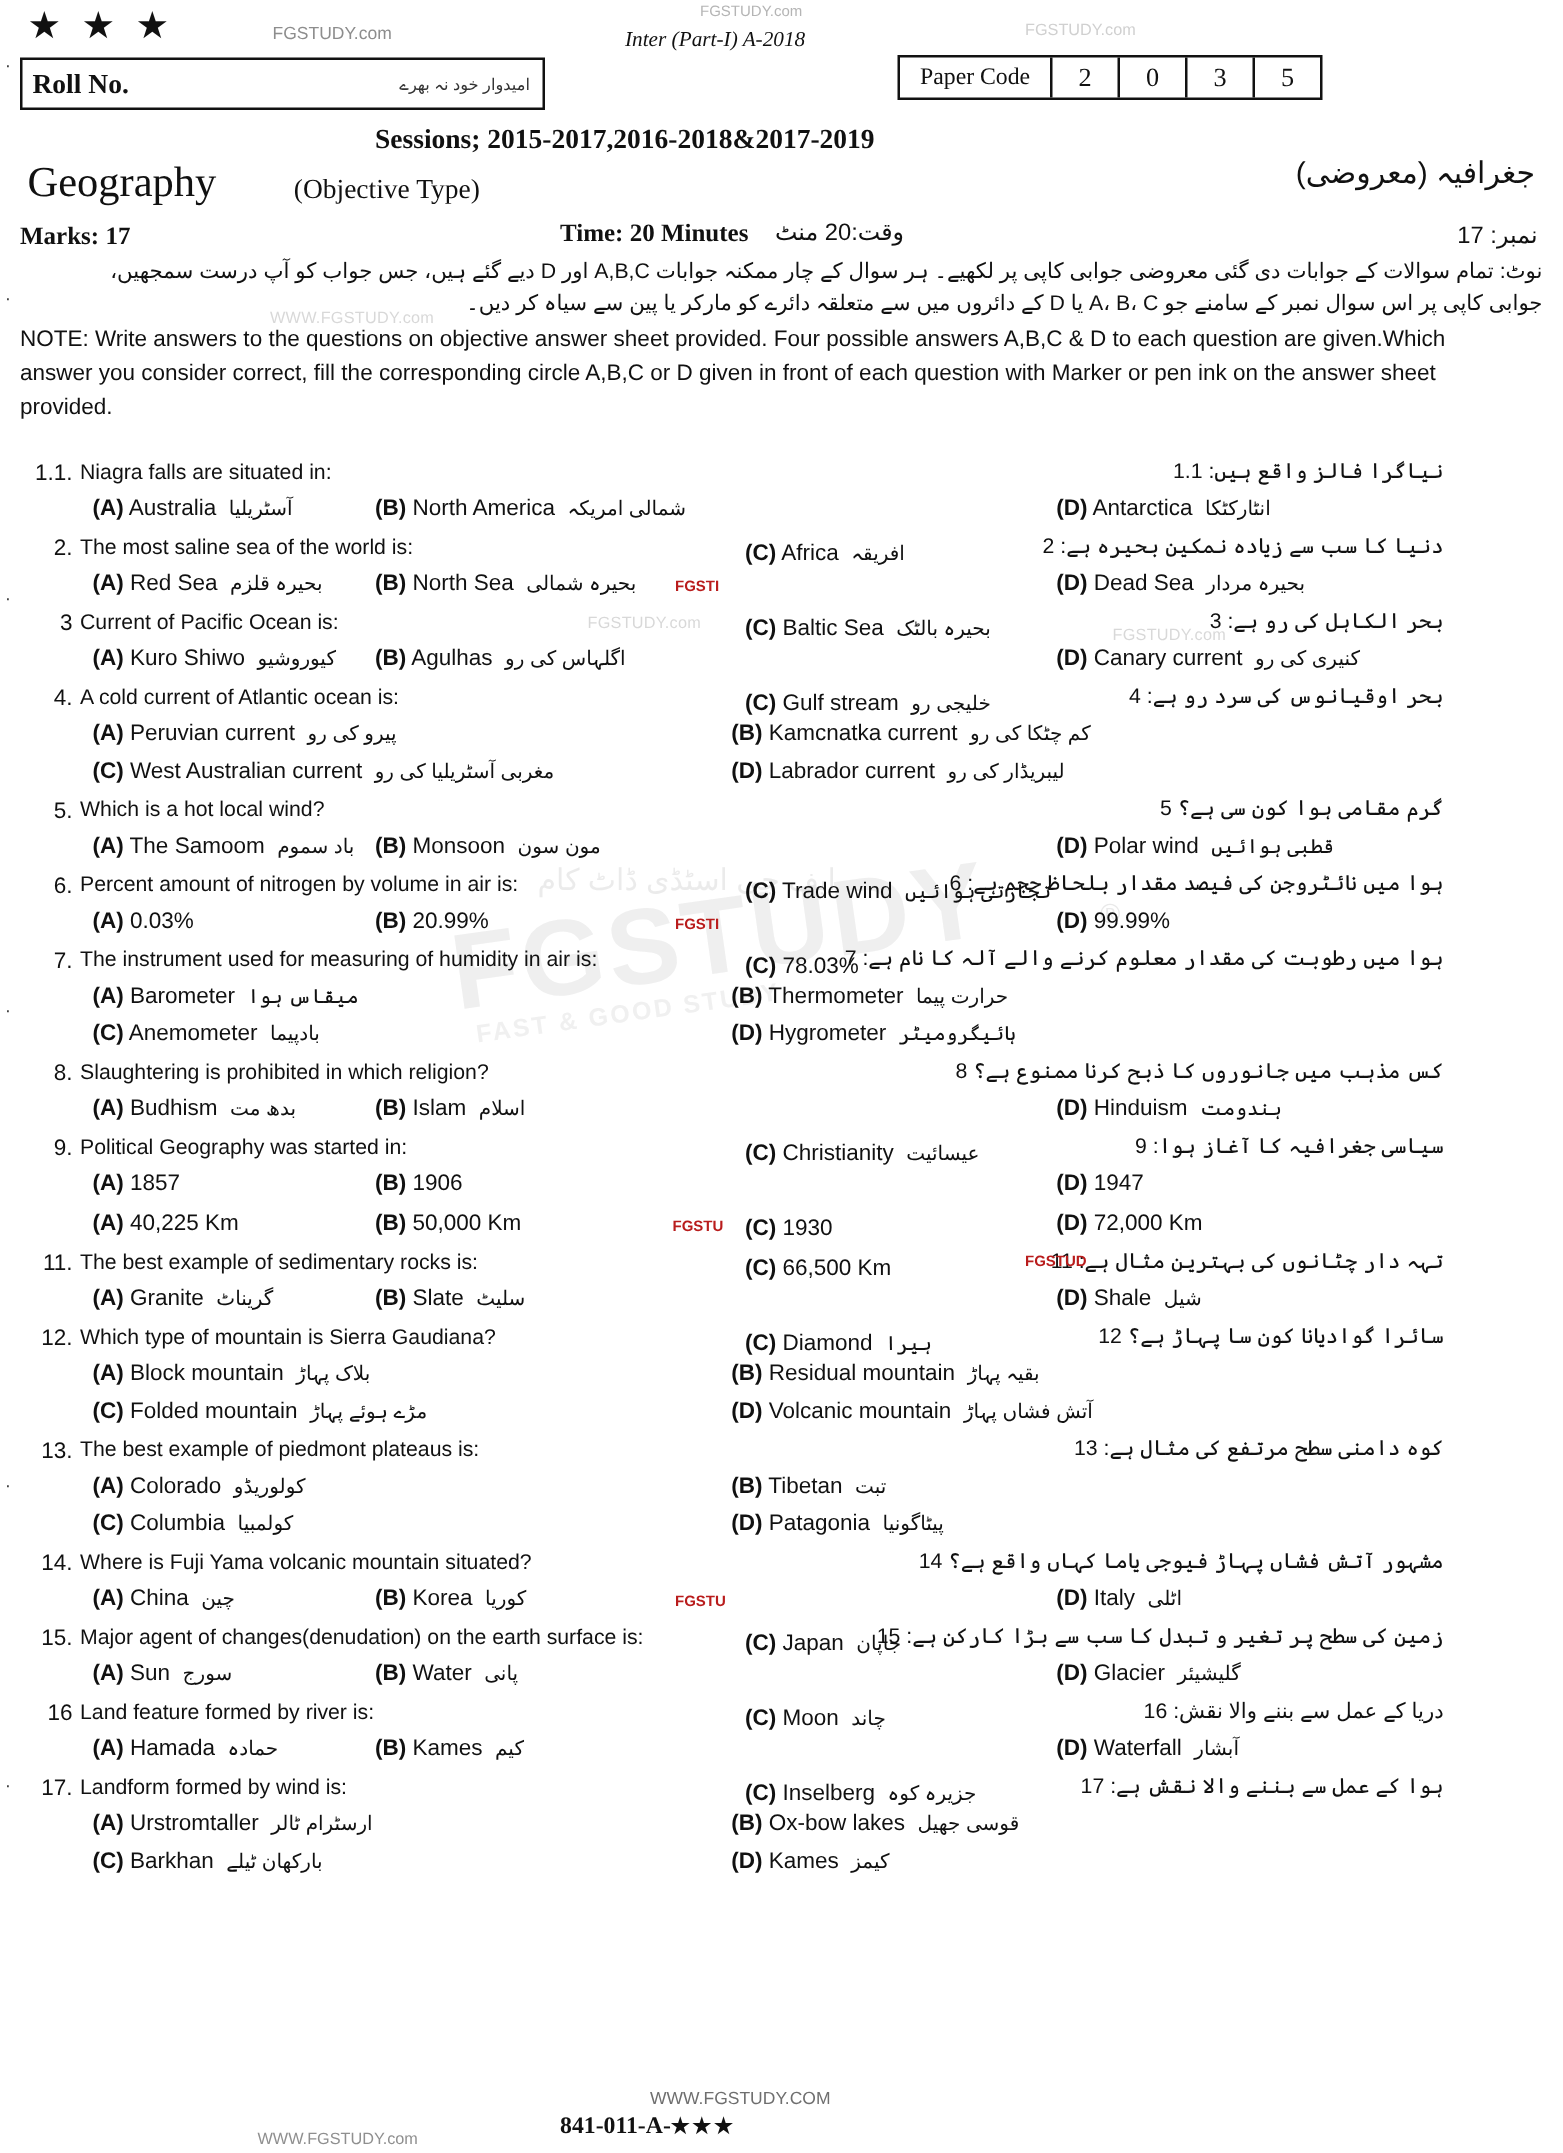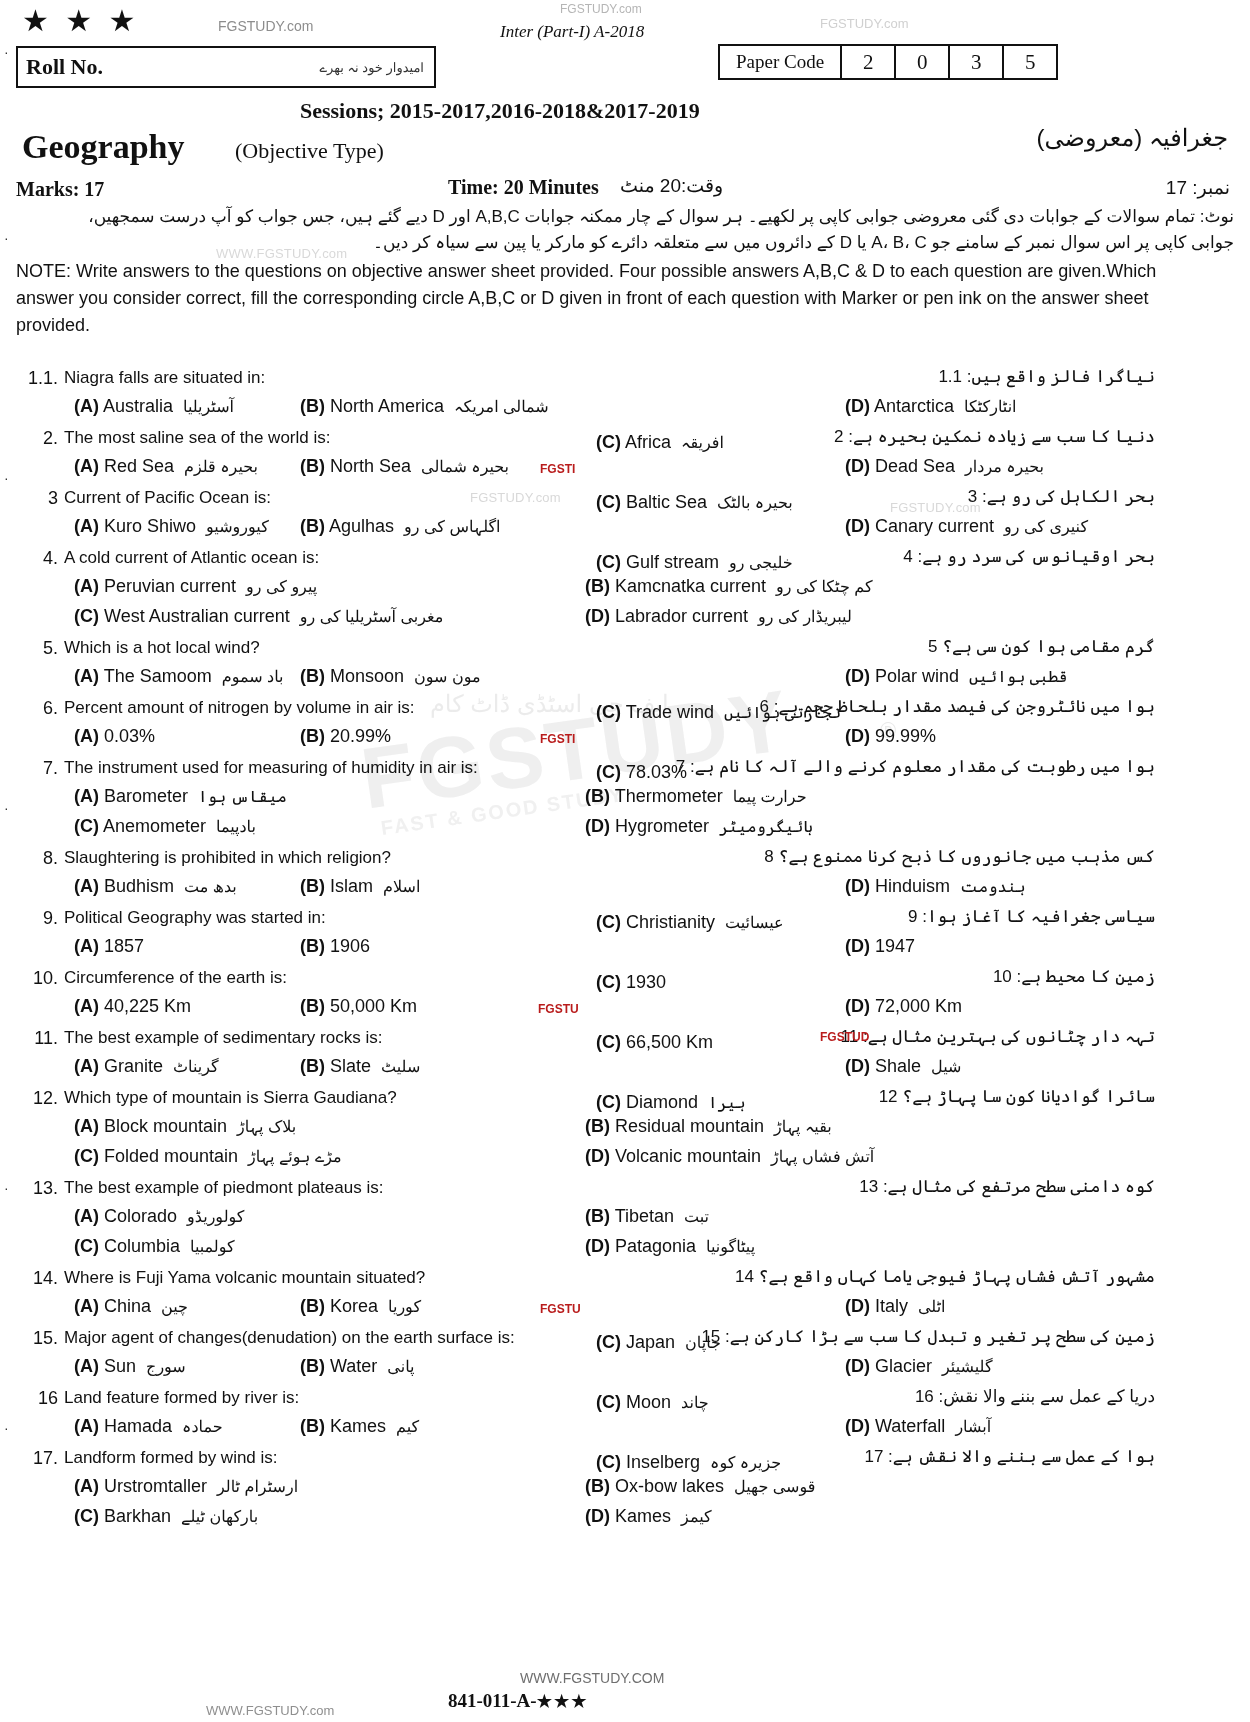--- a/index.html
+++ b/index.html
@@ -125,21 +125,20 @@
     left: 300px; top: 98px;
     font-size: 22px;
     font-weight: bold;
     font-family: "Liberation Serif", serif;
   }
   .subject {
     position: absolute;
     left: 22px; top: 128px;
     font-size: 34px;
     font-family: "Liberation Serif", serif;
-    font-weight: bold;
   }
   .subject-type {
     position: absolute;
     left: 235px; top: 138px;
     font-size: 22px;
     font-family: "Liberation Serif", serif;
   }
   .subject-ur {
     position: absolute;
     right: 22px; top: 124px;
@@ -462,25 +461,20 @@
       </div>
       <div class="optrow">
         <span class="opt c1"><span class="lab">(A)</span> <span>1857</span></span>
         <span class="opt c2"><span class="lab">(B)</span> <span>1906</span></span>
         <span class="opt c3"><span class="lab">(C)</span> <span>1930</span></span>
         <span class="opt c4"><span class="lab">(D)</span> <span>1947</span></span>
       </div>
     </div>
 
     <div class="q">
-      <div class="q-stem">
-        <span class="q-num">10.</span>
-        <span class="q-text">Circumference of the earth is:</span>
-        <span class="q-ur"><span>زمین کا محیط ہے:</span> <span>10</span></span>
-      </div>
       <div class="optrow">
         <span class="fg-inline" style="left:538px;">FGSTU</span>
         <span class="opt c1"><span class="lab">(A)</span> <span>40,225 Km</span></span>
         <span class="opt c2"><span class="lab">(B)</span> <span>50,000 Km</span></span>
         <span class="opt c3"><span class="lab">(C)</span> <span>66,500 Km</span></span>
         <span class="opt c4"><span class="lab">(D)</span> <span>72,000 Km</span></span>
       </div>
     </div>
 
     <div class="q">

